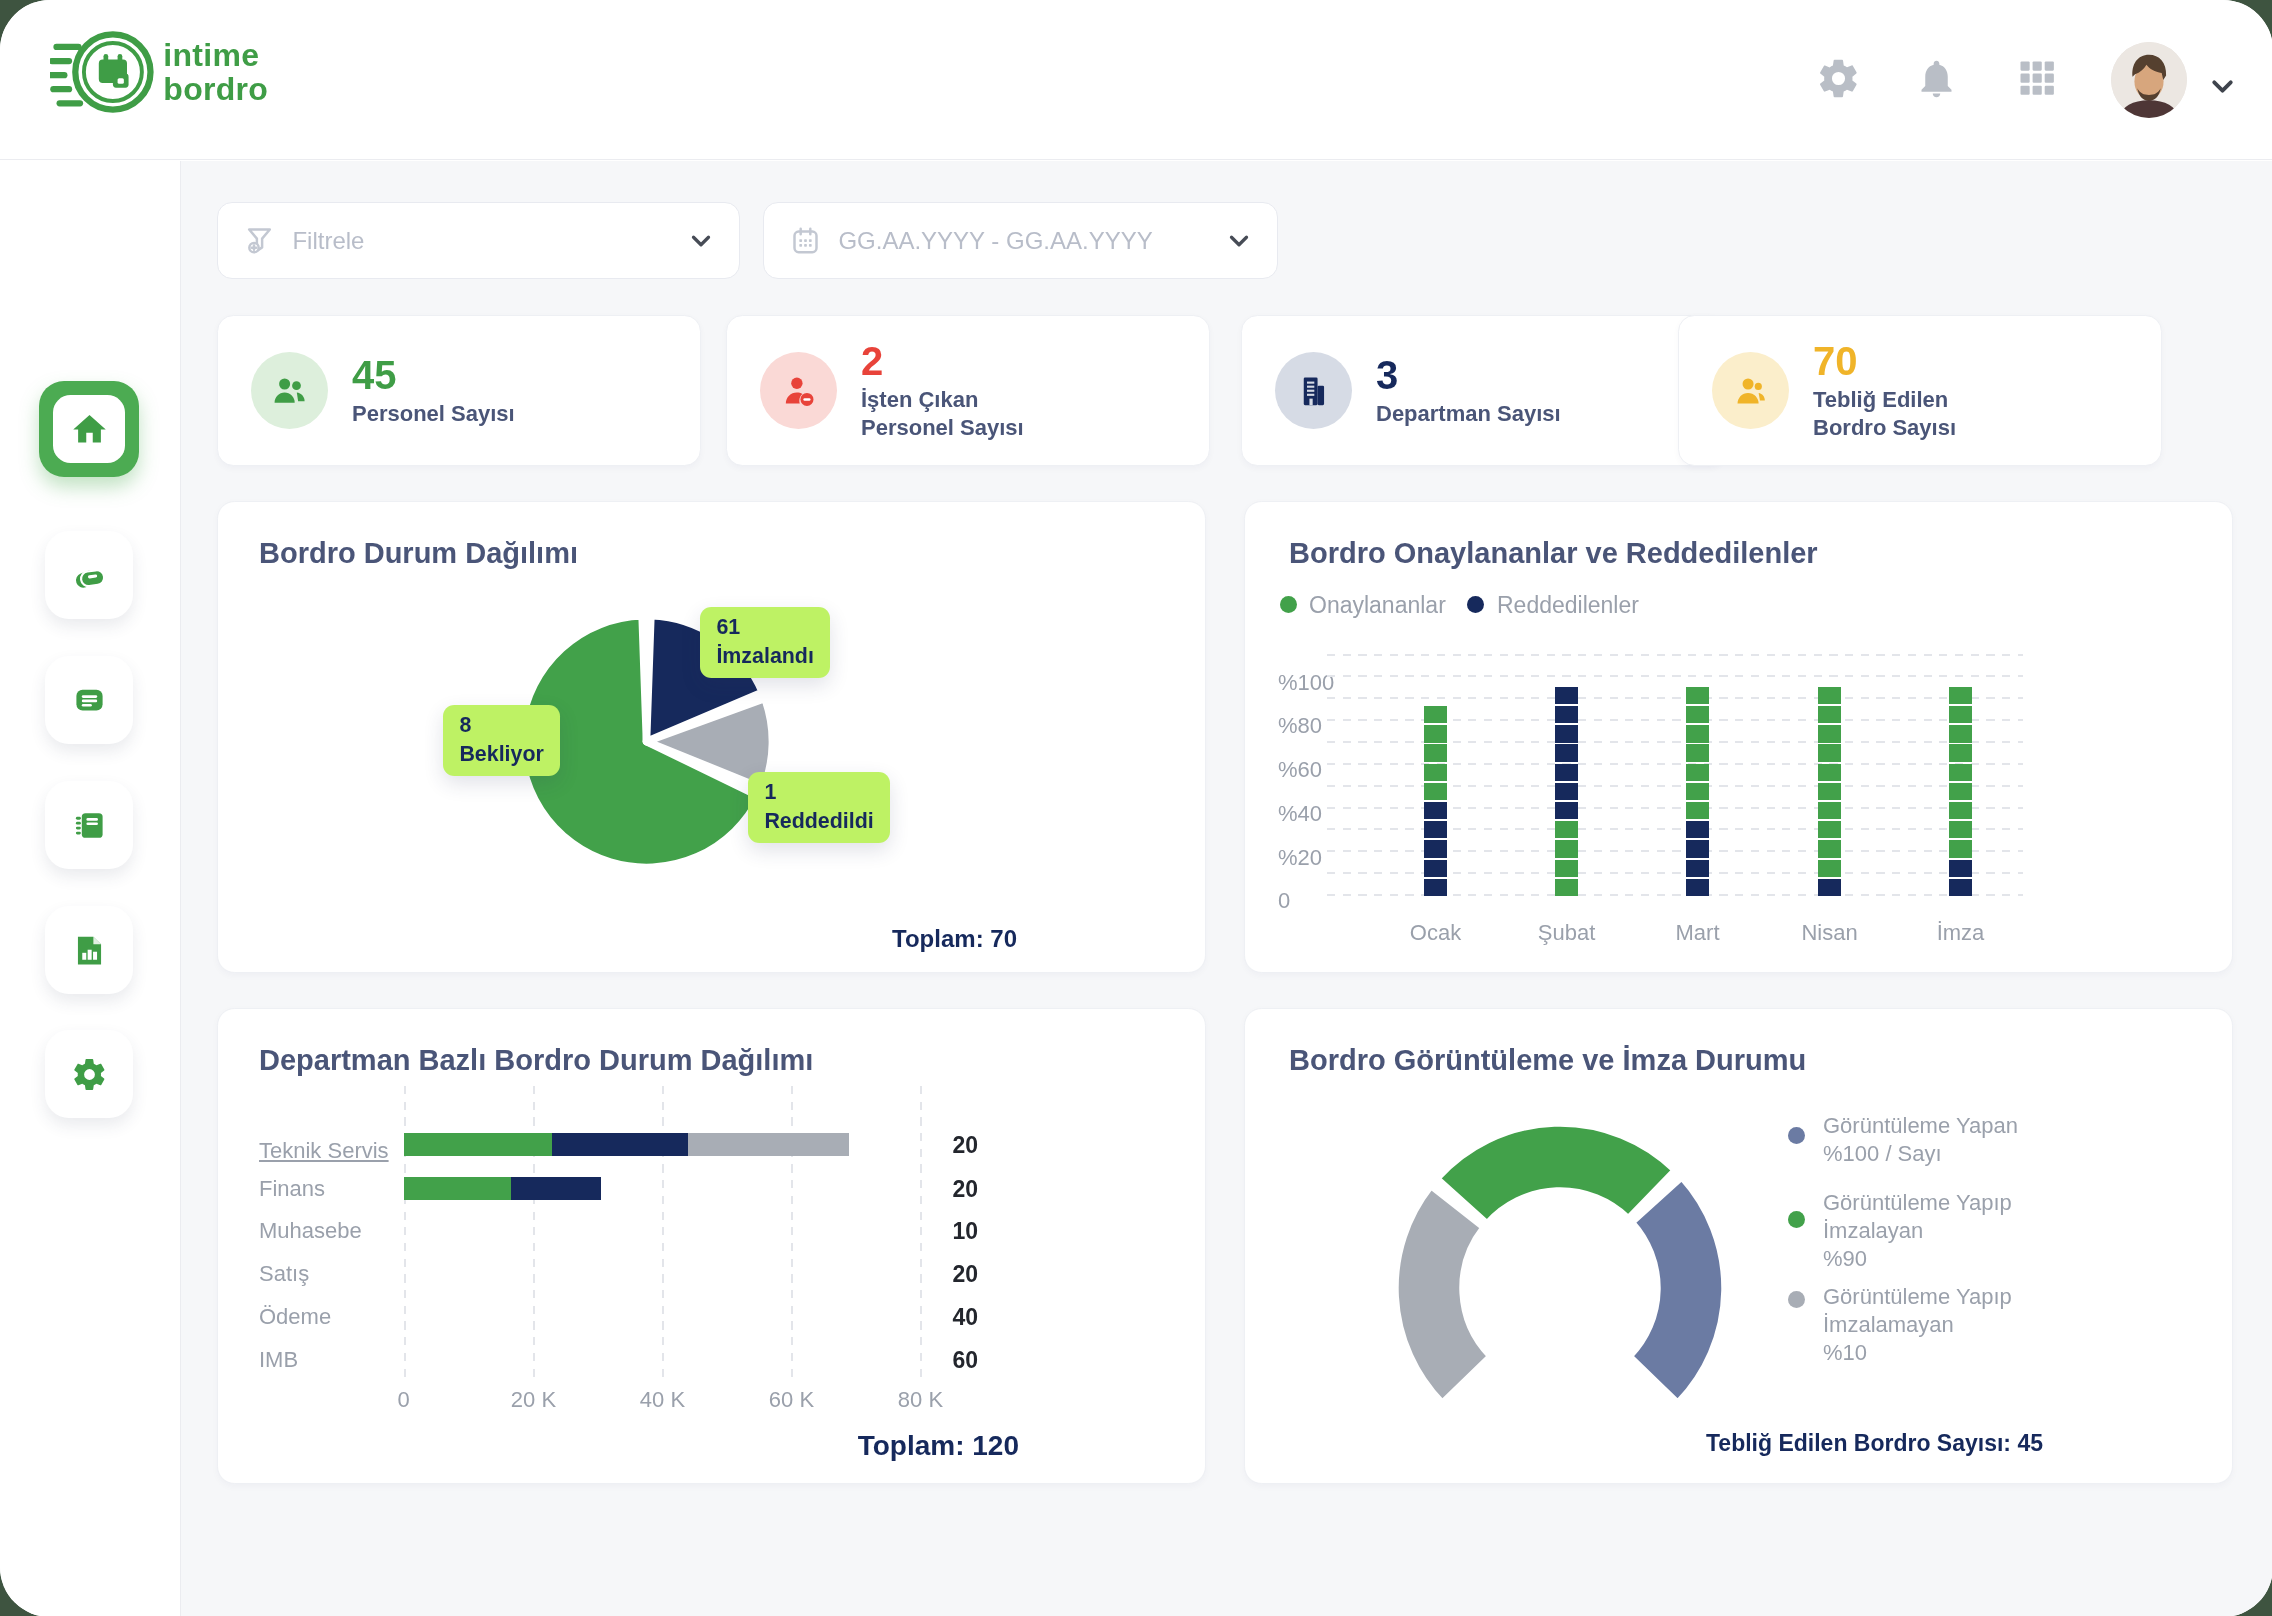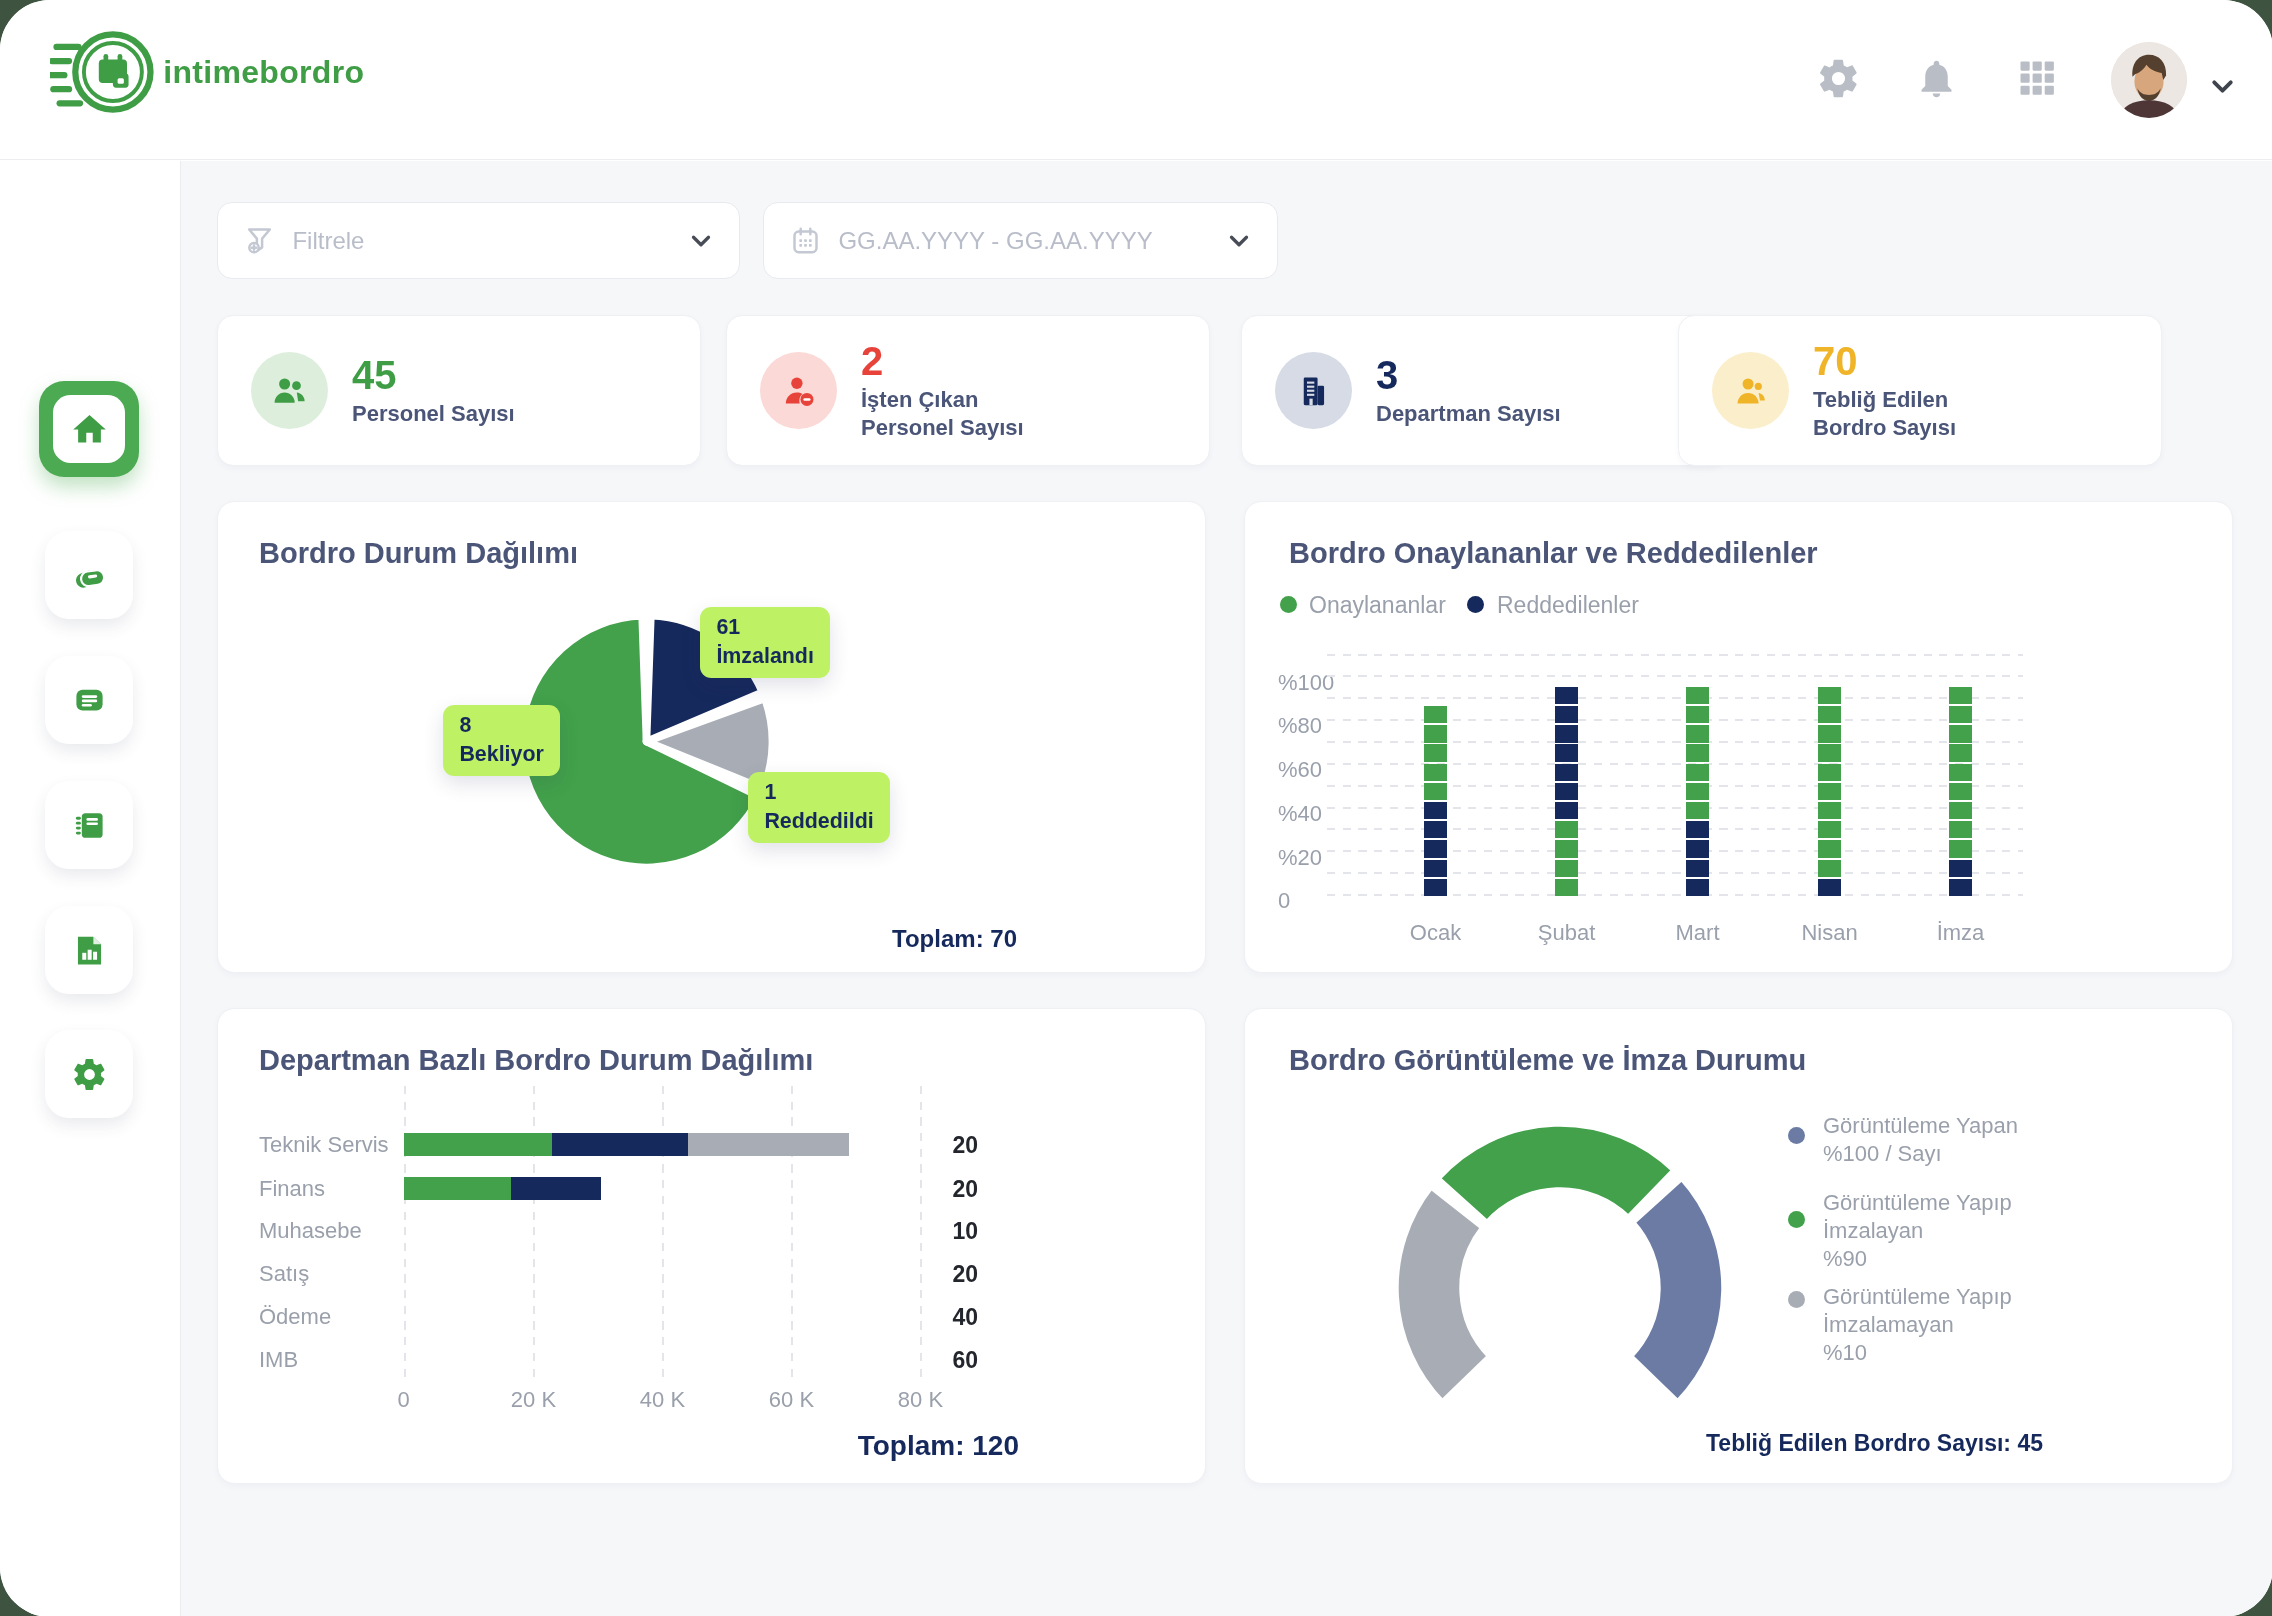--- a/index.html
+++ b/index.html
@@ -2,21 +2,21 @@
 <html style="font-size:10px"><head>
 <meta charset="utf-8">
 <style>
   html,body{margin:0;padding:0;background:#3e5440;}
   .app{position:relative;width:2273px;height:1617px;background:#ffffff;border-radius:50px;
        overflow:hidden;font-family:"Liberation Sans",sans-serif;}
   
   .topbar{position:absolute;left:0;top:0;width:100%;height:159px;background:#fff;}
   .top-divider{position:absolute;left:0;top:159px;width:100%;height:1.3px;background:#ebecf0;}
   .logo{position:absolute;left:50px;top:25px;display:flex;align-items:center;gap:6.3px;}
-  .logo-text{display:flex;flex-direction:row;font-size:32px;font-weight:700;color:#3f9d46;line-height:34px;letter-spacing:0.3px;}
+  .logo-text{display:flex;flex-direction:column;font-size:32px;font-weight:700;color:#3f9d46;line-height:34px;letter-spacing:0.3px;}
   .topbtn{position:absolute;top:55px;width:49px;height:49px;border:none;background:transparent;color:#b9bec6;cursor:pointer;padding:0;}
   .avatar-wrap{position:absolute;left:2111px;top:42px;width:76px;height:76px;border-radius:50%;overflow:hidden;background:#e9e4df;border:none;padding:0;cursor:pointer;}
   
   .sidebar{position:absolute;left:0;top:161px;width:180px;bottom:0;background:#fff;}
   .side-divider{position:absolute;left:180px;top:161px;width:1.3px;bottom:0;background:#ebecf0;}
   .nav-home{position:absolute;left:39px;top:220px;width:100px;height:96px;border-radius:25px;background:#4cab52;
             box-shadow:0 10px 19px rgba(76,171,82,.35);border:none;cursor:pointer;padding:0;}
   .nav-home-inner{position:absolute;inset:14px;background:#fff;border-radius:17.6px;display:flex;align-items:center;justify-content:center;color:#3f9d46;}
   .nav-btn{position:absolute;left:45px;width:88px;height:88px;border-radius:24px;background:#fff;border:none;cursor:pointer;
            box-shadow:0 7.6px 16.4px rgba(50,60,90,.10);display:flex;align-items:center;justify-content:center;color:#3f9d46;padding:0;}
@@ -426,21 +426,21 @@
         <div class="vgrid" style="left: 258px;"></div>
         <div class="vgrid" style="left: 387px;"></div>
         <div class="vgrid" style="left: 516px;"></div>
       </div>
     <div id="dept-overlay" style="position:absolute;inset:0;">
         <div class="dxlab" style="left: 135px;">0</div>
         <div class="dxlab" style="left: 265px;">20 K</div>
         <div class="dxlab" style="left: 394px;">40 K</div>
         <div class="dxlab" style="left: 523px;">60 K</div>
         <div class="dxlab" style="left: 652px;">80 K</div>
-        <div class="dcat" style="top: 122px;">Teknik Servis</div>
+        <div class="dcat" style="top: 128px; text-decoration: underline;">Teknik Servis</div>
         <div class="dval" style="top: 122px;">20</div>
         <div class="dbar" style="left: 186px; top: 124px;">
           <div style="width: 148px; background: rgb(66, 161, 74);"></div>
           <div style="width: 136px; background: rgb(22, 41, 92);"></div>
           <div style="width: 161px; background: rgb(168, 173, 181);"></div>
         </div>
         <div class="dcat" style="top: 166px;">Finans</div>
         <div class="dval" style="top: 166px;">20</div>
         <div class="dbar" style="left: 186px; top: 168px;">
           <div style="width: 107px; background: rgb(66, 161, 74);"></div>

